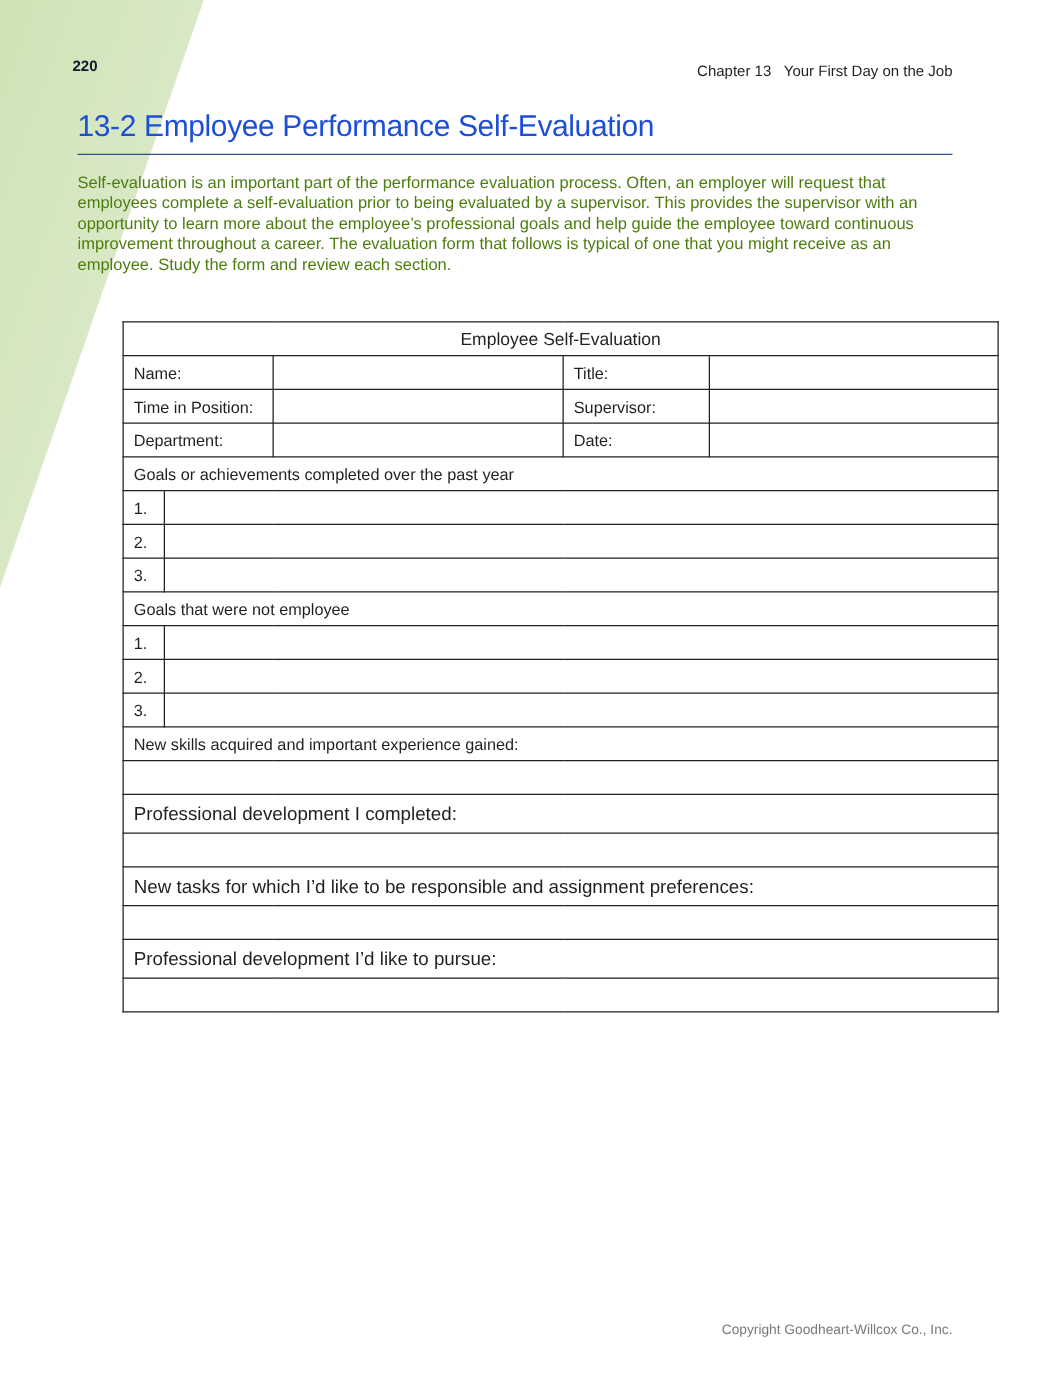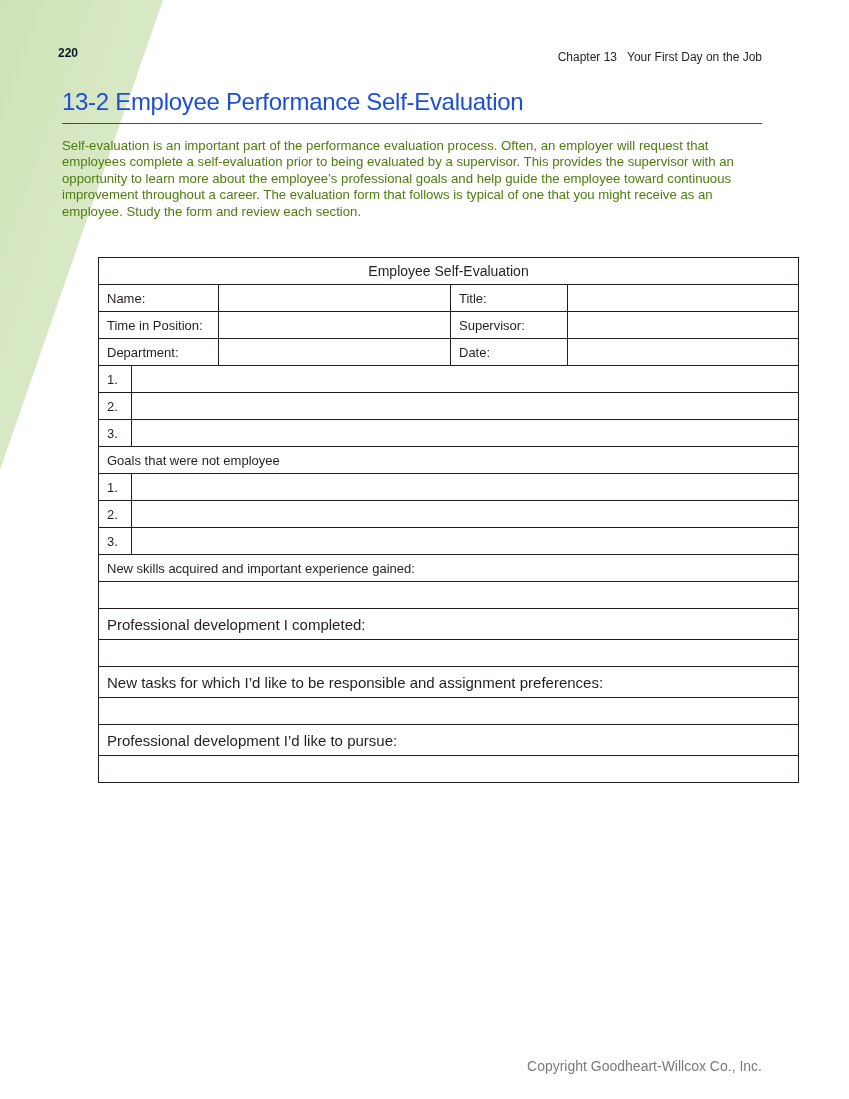--- a/index.html
+++ b/index.html
@@ -45,21 +45,21 @@
   td.blank { background: transparent; }
   td.section-head { font-size: 13px; }
   td.section-head.lg { font-size: 15px; height: 31px; }
   td.writein { height: 83px; }
   .continued {
     position: absolute; right: 87px; top: 1080px;
     font-size: 13px; color: #231f20; margin-top: 18px;
   }
   .copyright {
     position: absolute; right: 87px; top: 1058px;
-    font-size: 14px; color: #7a7a7a; margin-left: 46px;
+    font-size: 11px; color: #7a7a7a; margin-left: 46px;
   }
 </style>
 </head>
 <body>
 
 <svg class="bg-wedge" width="849" height="1099" viewBox="0 0 849 1099">
   <defs>
     <linearGradient id="wg" x1="0" y1="0" x2="1" y2="1">
       <stop offset="0" stop-color="#cfe3b6"></stop>
       <stop offset="1" stop-color="#e2eed6"></stop>
@@ -101,20 +101,23 @@
     <td>Supervisor:</td>
     <td class="blank"></td>
   </tr>
   <tr>
     <td colspan="2">Department:</td>
     <td class="blank"></td>
     <td>Date:</td>
     <td class="blank"></td>
   </tr>
 
+  <tr>
+    <td colspan="5" class="section-head">Goals or achievements completed over the past year</td>
+  </tr>
   <tr>
     <td class="num">1.</td>
     <td colspan="4" class="blank"></td>
   </tr>
   <tr>
     <td class="num">2.</td>
     <td colspan="4" class="blank"></td>
   </tr>
   <tr>
     <td class="num">3.</td>

